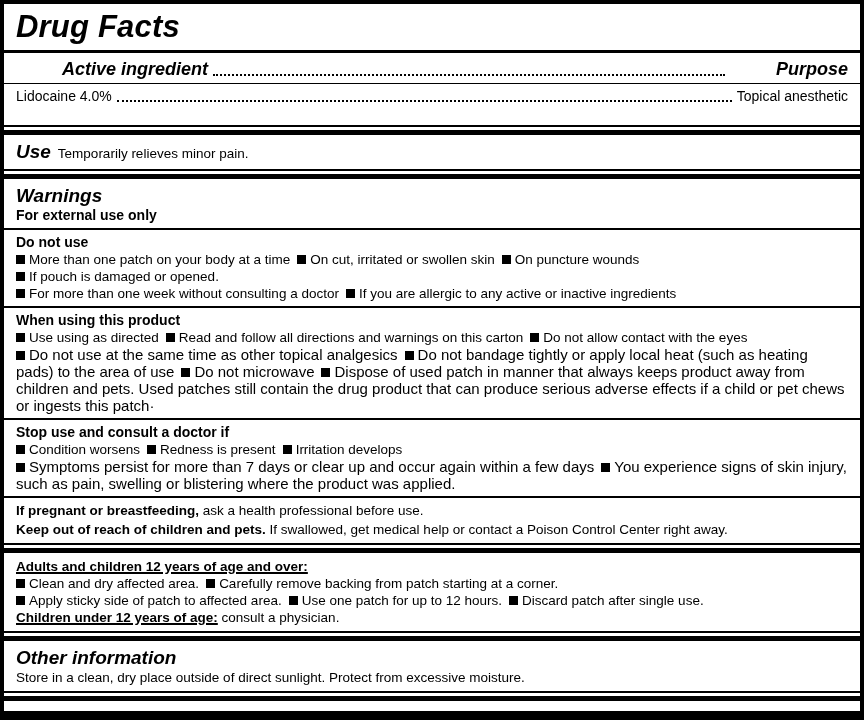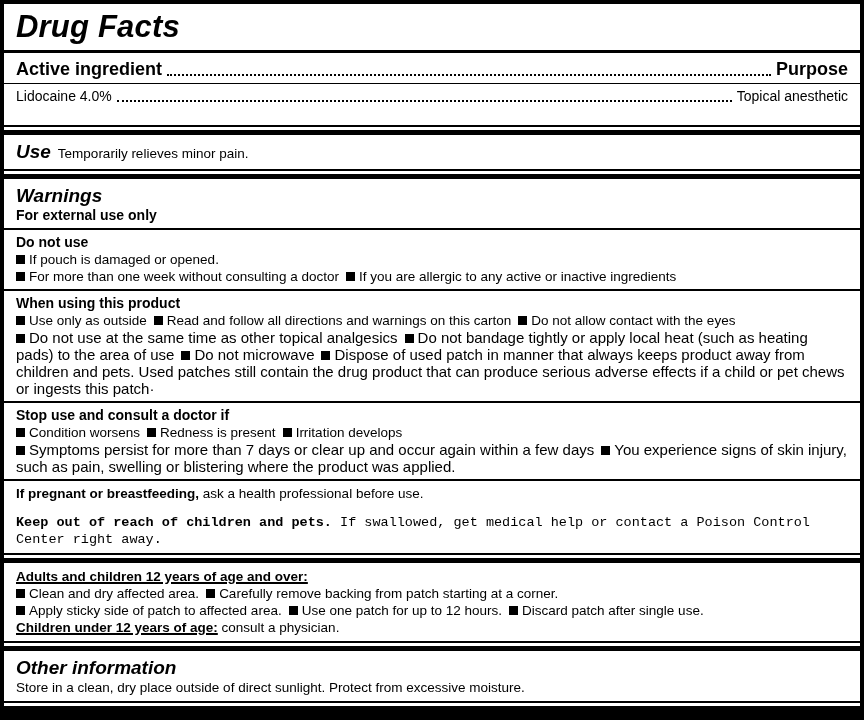--- a/index.html
+++ b/index.html
@@ -20,21 +20,21 @@
   .pad { padding-left:12px; padding-right:12px;border-radius:29px; }
 
   .title { font-size:31px; font-weight:bold; font-style:italic; padding:5px 12px 5px; letter-spacing:0.2px; }
   .title-rule { height:3px; background:#000; }
 
   .leader-row { display:flex; align-items:flex-end; }
   .leader { flex:1; border-bottom:2px dotted #000; margin:0 5px 4px 5px; }
   .leader.thin { border-bottom-width:2px; margin-bottom:3px; }
 
   .ai-head { padding:5px 12px 3px; }
-  .h-italic { font-size:18px; font-weight:bold; line-height:22px; }
+  .h-italic { font-size:18px; font-weight:bold; font-style:italic; line-height:22px;margin-left:46px; }
   .rule1 { height:1px; background:#000; }
   .ai-row { padding:3px 12px 20px; font-size:14px; line-height:18px; }
 
   .sep {
     height:10px;
     background:linear-gradient(to bottom, #000 0px, #000 2px, #fff 2px, #fff 5px, #000 5px, #000 10px);
   }
   .rule-in { height:2px; background:#000; margin:4px -12px 4px; }
 
   .sec { padding-top:5px; padding-bottom:5px; }
@@ -42,21 +42,21 @@
   .sec-h-inline { font-size:19px; font-weight:bold; font-style:italic; margin-right:7px; }
   .sub-h { font-size:14px; font-weight:bold; line-height:17px; }
   .body-t, .line { font-size:13.5px; line-height:17px; }
   .b { font-weight:bold; }
   .u { text-decoration:underline; text-decoration-thickness:2px; }
 
   .sq { display:inline-block; width:9px; height:9px; background:#000; margin-right:4px; }
   .item { margin-right:7px; }
   .flow { font-size:15px; line-height:17px; }
   .use-row { padding:6px 12px 6px; }
-  .mt2 { margin-top:12px;font-family:Liberation Mono, monospace; }
+  .mt2 { margin-top:2px; }
 </style>
 </head>
 <body>
 
 <div class="page">
 
   <div class="title">Drug Facts</div>
   <div class="title-rule"></div>
 
   <div class="ai-head leader-row">
@@ -78,29 +78,30 @@
   <div class="sep"></div>
 
   <div class="sec pad">
     <div class="sec-h">Warnings</div>
     <div class="sub-h">For external use only</div>
 
     <div class="rule-in"></div>
 
     <div>
       <div class="sub-h">Do not use</div>
+      <div class="line"><span class="item"><span class="sq"></span><span>More than one patch on your body at a time</span></span><span class="item"><span class="sq"></span><span>On cut, irritated or swollen skin</span></span><span class="item"><span class="sq"></span><span>On puncture wounds</span></span></div>
       <div class="line"><span class="item"><span class="sq"></span><span>If pouch is damaged or opened.</span></span></div>
       <div class="line"><span class="item"><span class="sq"></span><span>For more than one week without consulting a doctor</span></span><span class="item"><span class="sq"></span><span>If you are allergic to any active or inactive ingredients</span></span></div>
     </div>
 
     <div class="rule-in"></div>
 
     <div>
       <div class="sub-h">When using this product</div>
-      <div class="line"><span class="item"><span class="sq"></span><span>Use only as outside</span></span><span class="item"><span class="sq"></span><span>Read and follow all directions and warnings on this carton</span></span><span class="item"><span class="sq"></span><span>Do not allow contact with the eyes</span></span></div>
+      <div class="line"><span class="item"><span class="sq"></span><span>Use using as directed</span></span><span class="item"><span class="sq"></span><span>Read and follow all directions and warnings on this carton</span></span><span class="item"><span class="sq"></span><span>Do not allow contact with the eyes</span></span></div>
       <div class="flow"><span class="item"><span class="sq"></span><span>Do not use at the same time as other topical analgesics</span></span><span class="item"><span class="sq"></span><span>Do not bandage tightly or apply local heat (such as heating pads) to the area of use</span></span><span class="item"><span class="sq"></span><span>Do not microwave</span></span><span class="item"><span class="sq"></span><span>Dispose of used patch in manner that always keeps product away from children and pets. Used patches still contain the drug product that can produce serious adverse effects if a child or pet chews or ingests this patch·</span></span></div>
     </div>
 
     <div class="rule-in"></div>
 
     <div>
       <div class="sub-h">Stop use and consult a doctor if</div>
       <div class="line"><span class="item"><span class="sq"></span><span>Condition worsens</span></span><span class="item"><span class="sq"></span><span>Redness is present</span></span><span class="item"><span class="sq"></span><span>Irritation develops</span></span></div>
       <div class="flow"><span class="item"><span class="sq"></span><span>Symptoms persist for more than 7 days or clear up and occur again within a few days</span></span><span class="item"><span class="sq"></span><span>You experience signs of skin injury, such as pain, swelling or blistering where the product was applied.</span></span></div>
     </div>

